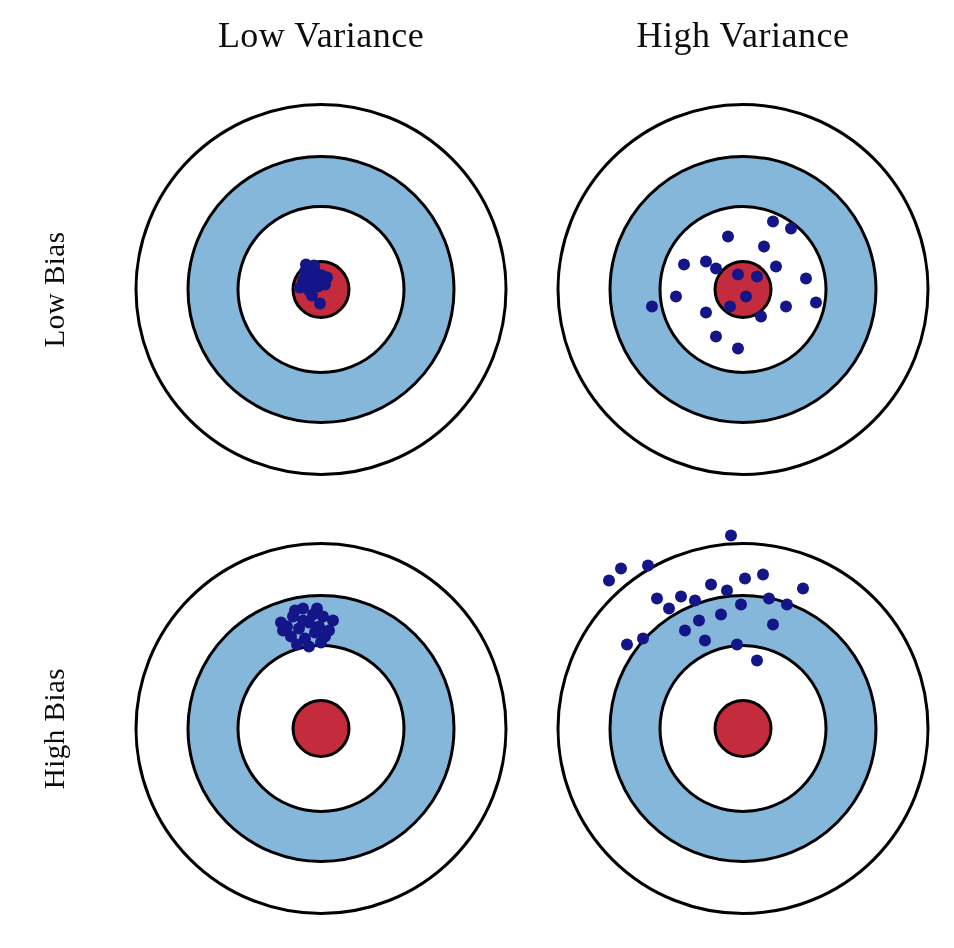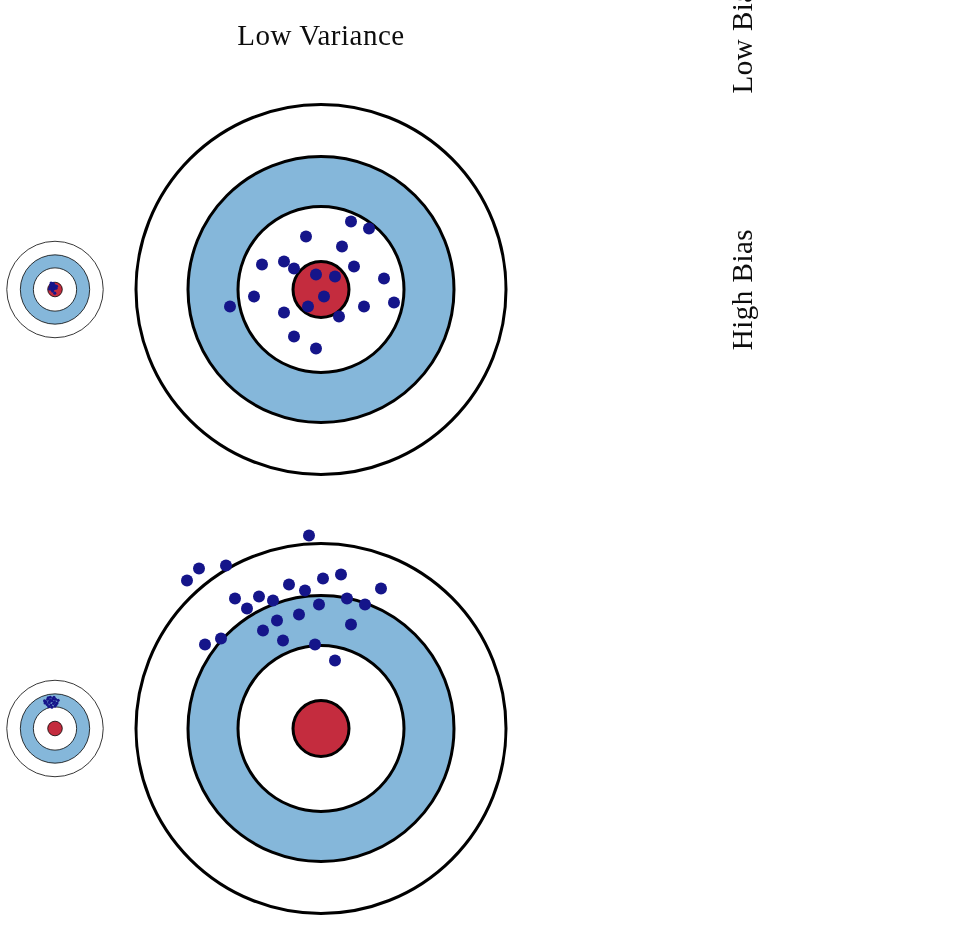--- a/index.html
+++ b/index.html
@@ -16,21 +16,21 @@
     font-family: "Liberation Serif", "DejaVu Serif", serif;
     color: #0d0d0d;
     background: #ffffff;
     overflow: hidden;
   }
   .corner { grid-column: 1; grid-row: 1; }
   .col-header {
     display: flex;
     align-items: center;
     justify-content: center;
-    font-size: 29px;
+    font-size: 36px;
     letter-spacing: 0.5px;
   }
   .row-header {
     display: flex;
     align-items: center;
     justify-content: center;
   }
   .rotated {
     transform: rotate(-90deg);
     white-space: nowrap;
@@ -51,20 +51,21 @@
 </style>
 </head>
 <body>
 
 <div class="figure">
 
   <div class="corner"></div>
 
   <div class="col-header">Low Variance</div>
 
+  <div class="col-header">High Variance</div>
 
   <div class="row-header">
     <span class="rotated">Low Bias</span>
   </div>
 
   <div class="cell">
     <svg viewBox="-211 -219.5 422 439" preserveAspectRatio="xMidYMid meet">
         <circle cx="0" cy="0" r="185" fill="#ffffff" stroke="#000000" stroke-width="3"></circle>
         <circle cx="0" cy="0" r="133" fill="#85b7da" stroke="#000000" stroke-width="3"></circle>
         <circle cx="0" cy="0" r="83" fill="#ffffff" stroke="#000000" stroke-width="3"></circle>

